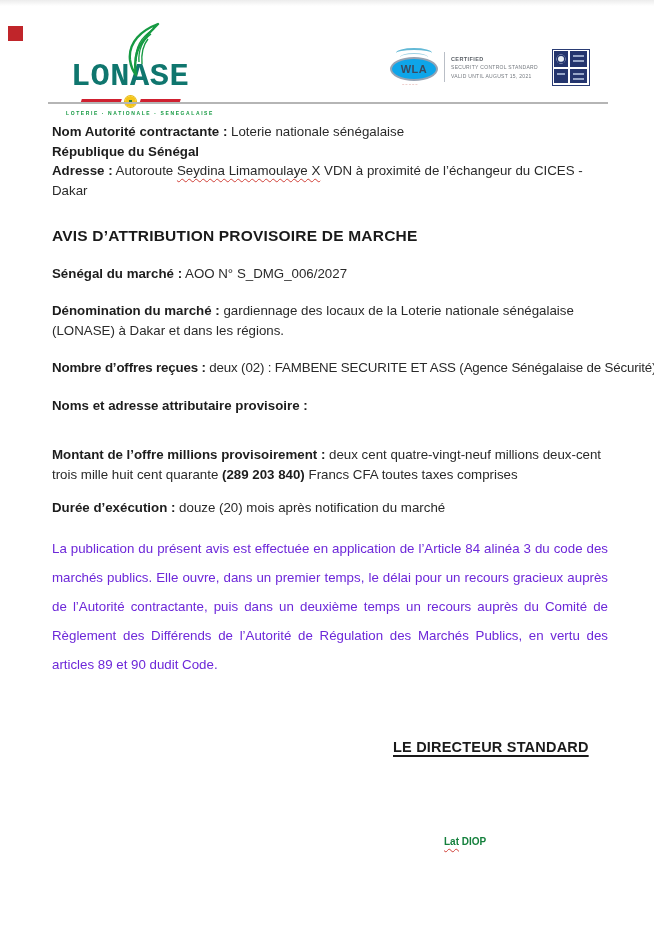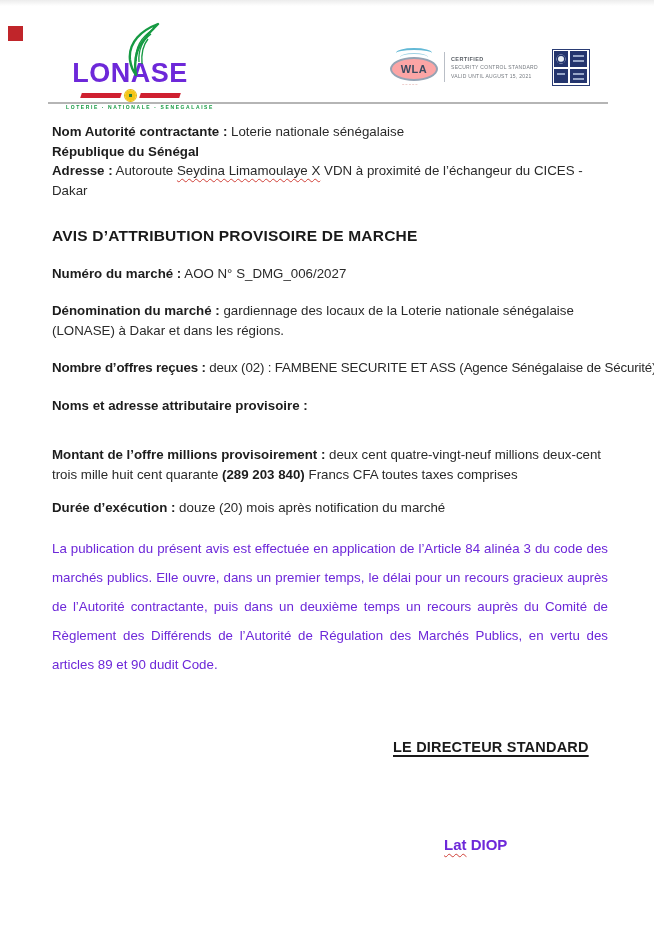--- a/index.html
+++ b/index.html
@@ -18,22 +18,22 @@
   .red-stamp {
     position: absolute; left: 8px; top: 26px; width: 15px; height: 15px;
     background: #c0252a;
   }
 
   
   .logo { position: absolute; left: 66px; top: 20px; width: 128px; text-align: center; }
   .wing { position: absolute; left: 56px; top: 2px; }
   .brand {
     margin-top: 38px;
-    font-size: 27px; font-weight: bold; letter-spacing: 0.5px;
-    color: #6d28d9; font-family: Liberation Sans, sans-serif;
+    font-size: 32px; font-weight: bold; letter-spacing: 0.5px;
+    color: #0f766e; font-family: Liberation Mono, monospace;
   }
   .logo-band { display: flex; align-items: center; justify-content: center; gap: 4px; margin-top: 1px; }
   .logo-band .bar { width: 40px; height: 5px; background: #cf2030; transform: skewX(-18deg); }
   .star {
     width: 11px; height: 11px; border-radius: 50%;
     background: radial-gradient(circle at 50% 50%, #2a7d35 0 24%, #f5c518 25% 100%);
     box-shadow: 0 0 0 1px #e5b70f;
   }
   .tagline {
     margin-top: 3px; font-size: 5px; font-weight: bold; letter-spacing: 1.6px;
@@ -48,21 +48,21 @@
     border-top: 2px solid #63b9d6; border-radius: 50%;
   }
   .wla-waves:after {
     content: ""; position: absolute; left: 4px; top: 3px; width: 28px; height: 8px;
     border-top: 1.5px solid #9fd2e4; border-radius: 50%; display: block;
   }
   .wla-oval {
     position: absolute; left: 2px; top: 9px; width: 48px; height: 24px;
     border: 2px solid #95a3b4; border-radius: 50%;
     display: flex; align-items: center; justify-content: center;
-    background: #fca5a5;
+    background: #0ea5e9;
   }
   .wla-oval span { font-size: 11px; font-weight: bold; color: #3a4a60; letter-spacing: 0.5px; }
   .wla-dots { position: absolute; left: 14px; top: 34px; font-size: 4px; color: #c2524a; letter-spacing: 1px; }
   .wla-divider { width: 1px; height: 30px; background: #b9bec6; margin: 0 6px 0 4px; }
   .wla-text { display: flex; flex-direction: column; gap: 2.5px; }
   .wla-text .l1 { font-size: 5.5px; font-weight: bold; color: #5a5f66; letter-spacing: 0.4px; }
   .wla-text .l2, .wla-text .l3 { font-size: 5px; color: #74797f; letter-spacing: 0.3px; }
   .cert-square {
     margin-left: 14px; width: 38px; height: 37px;
     background: #ffffff; border: 1px solid #2a3c74;
@@ -104,21 +104,21 @@
     margin-top: 16px; text-align: justify; line-height: 29px; color: #6d28d9;
   }
   .sig-title {
     position: absolute; left: 393px; top: 739px;
     font-size: 14.5px; font-weight: bold; color: #1a1a1a;
     text-decoration: underline; text-decoration-thickness: 1.5px; text-underline-offset: 3px;
     letter-spacing: 0.2px;
   }
   .sig-name {
     position: absolute; left: 444px; top: 836px;
-    font-size: 15px; font-weight: bold; color: #6d28d9;
+    font-size: 10px; font-weight: bold; color: #15803d;
   }
 </style>
 </head>
 <body>
 
 <div class="top-shade"></div>
 <div class="red-stamp"></div>
 
 <div class="logo">
   <div class="wing">
@@ -180,21 +180,21 @@
   <div>
     <b>République du Sénégal</b>
   </div>
   <div>
     <b>Adresse :</b><span> Autoroute </span><span class="squiggle">Seydina Limamoulaye X</span><span> VDN à proximité de l’échangeur du CICES - Dakar</span>
   </div>
 
   <div class="doc-title">AVIS D’ATTRIBUTION PROVISOIRE DE MARCHE</div>
 
   <div class="field">
-    <b>Numéro du marché :</b><span> AOO N° S_DMG_006/2027</span>
+    <b>Sénégal du marché :</b><span> AOO N° S_DMG_006/2027</span>
   </div>
 
   <div class="field">
     <b>Dénomination du marché :</b><span> gardiennage des locaux de la Loterie nationale sénégalaise (LONASE) à Dakar et dans les régions.</span>
   </div>
 
   <div class="field nowrap">
     <b>Nombre d’offres reçues :</b><span> deux (02) : FAMBENE SECURITE ET ASS (Agence Sénégalaise de Sécurité)</span>
   </div>
 

